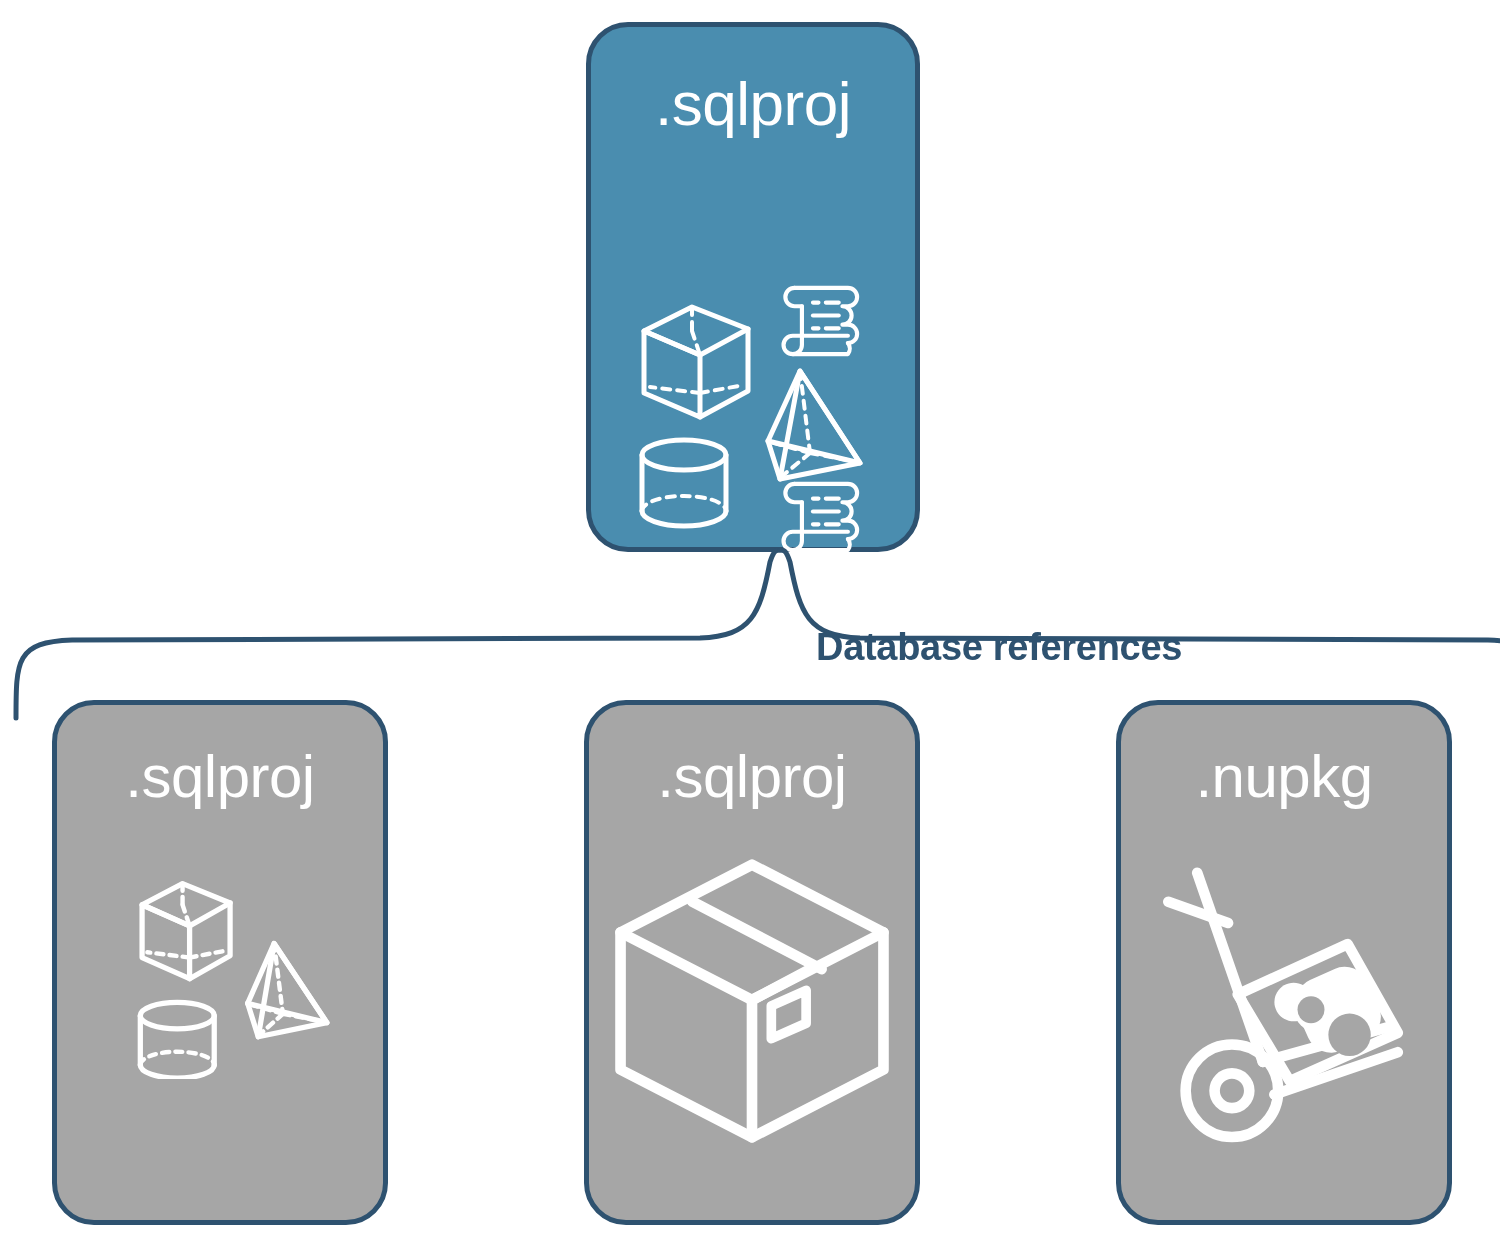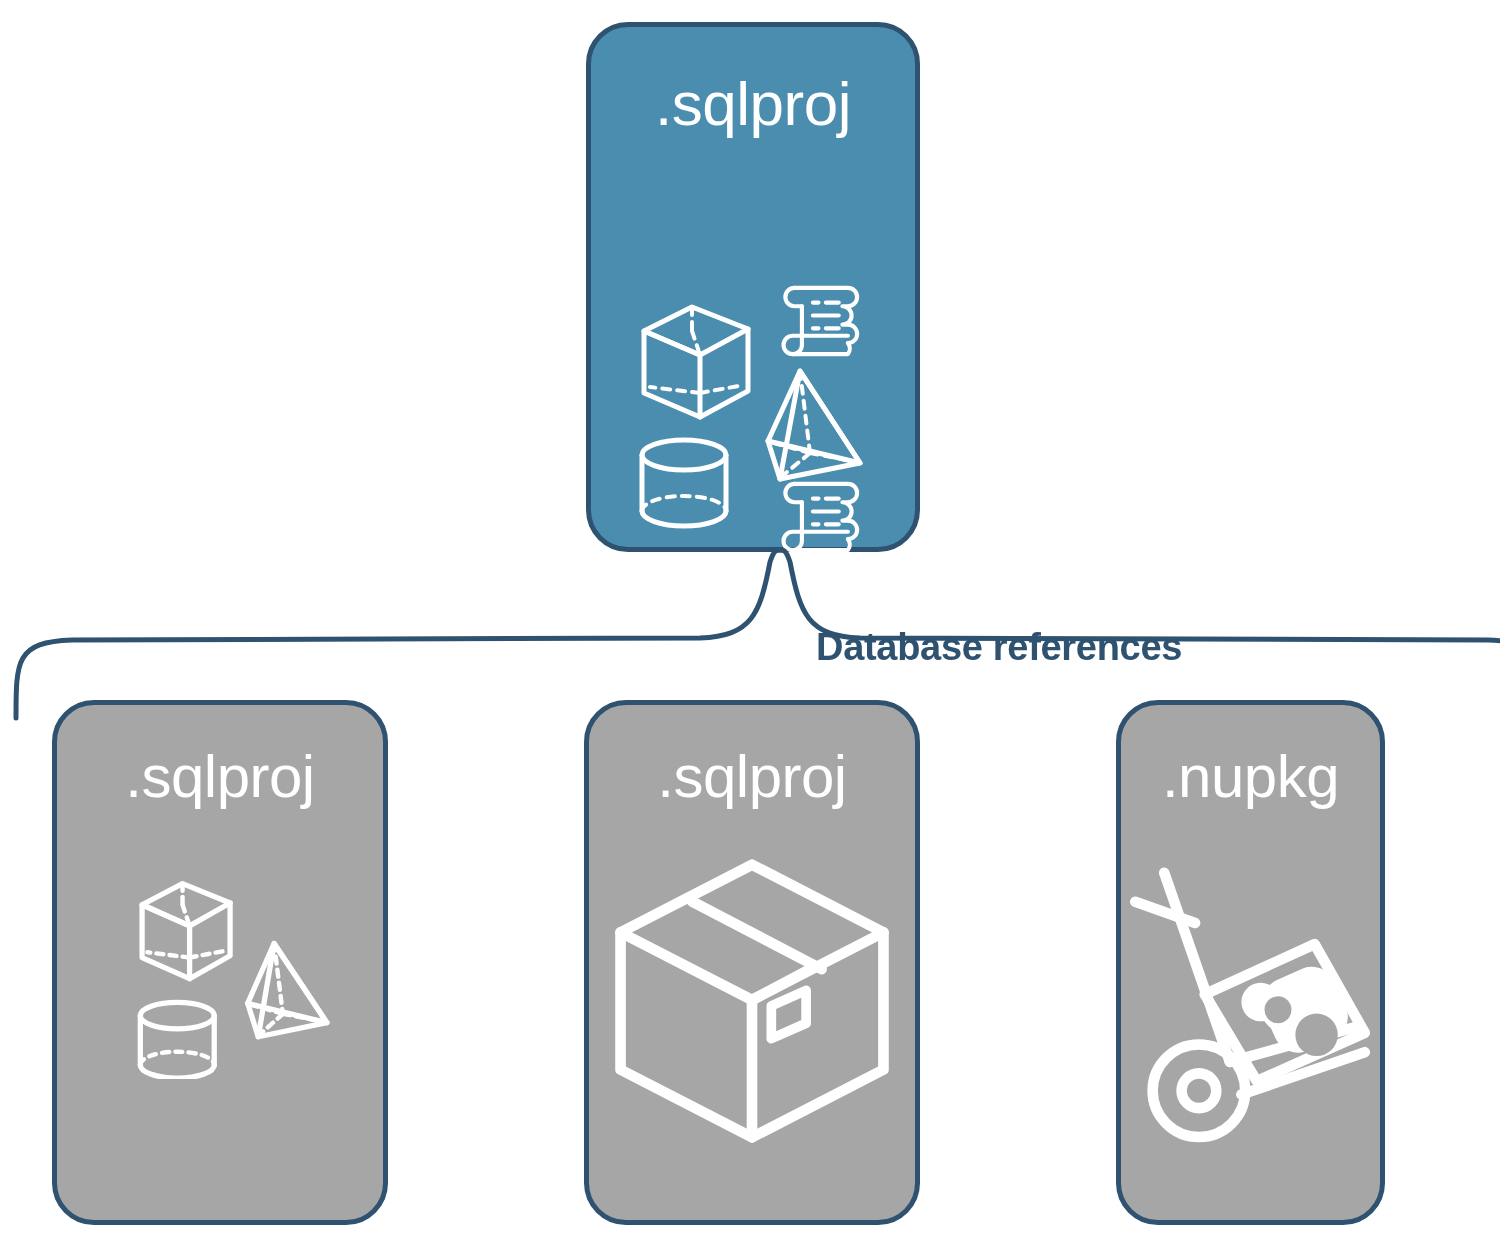--- a/index.html
+++ b/index.html
@@ -84,21 +84,21 @@
   }
   #card-dacpac {
     left: 584px;
     top: 700px;
     width: 336px;
     height: 525px;
   }
   #card-nupkg {
     left: 1116px;
     top: 700px;
-    width: 269px;
+    width: 336px;
     height: 525px;
   }
 
   
   #brace-layer {
     position: absolute;
     left: 0;
     top: 548px;
     width: 1500px;
     height: 190px;

